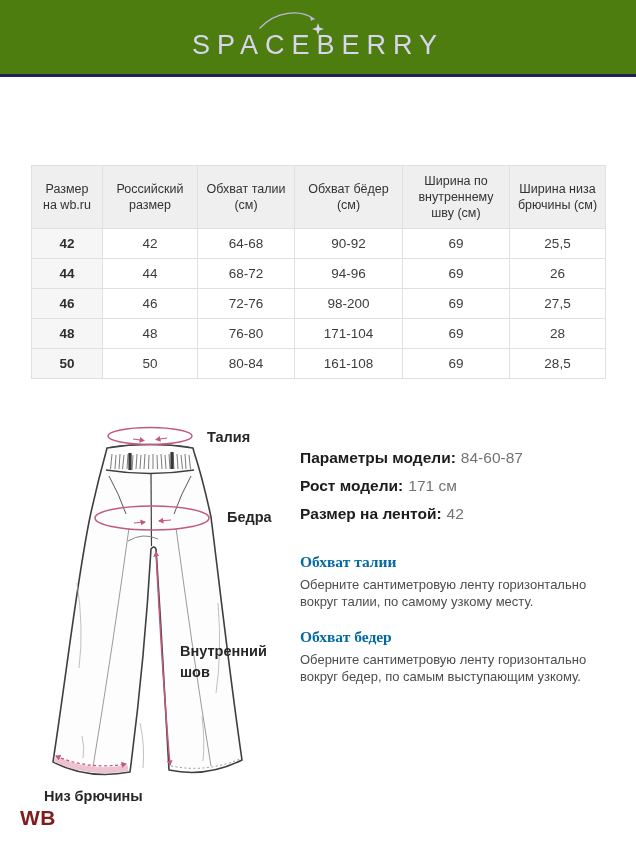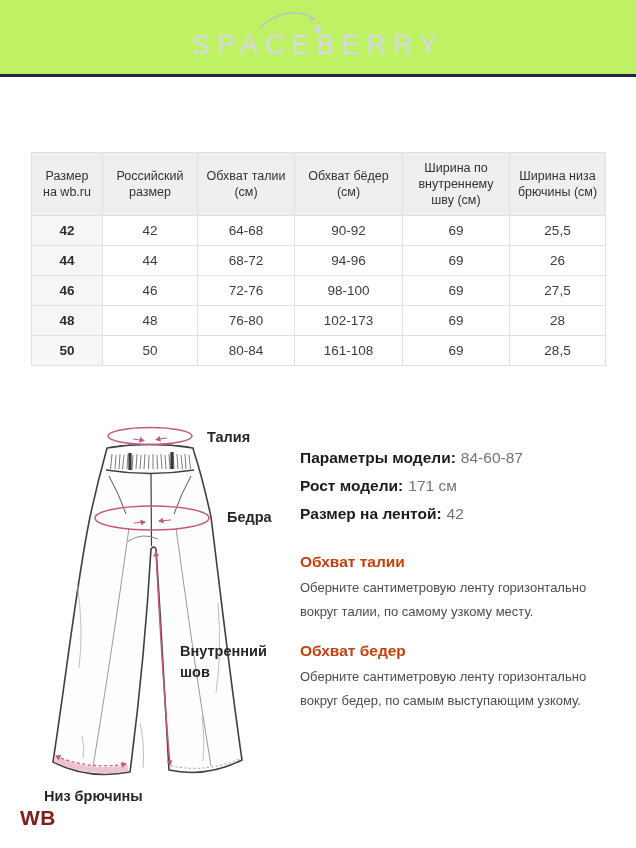--- a/index.html
+++ b/index.html
@@ -1,41 +1,41 @@
 <!DOCTYPE html>
 <html><head>
 <meta charset="utf-8">
 <style>
   html,body{margin:0;padding:0;}
   body{width:636px;height:848px;background:#ffffff;font-family:"Liberation Sans",sans-serif;position:relative;overflow:hidden;}
   .page{position:absolute;inset:0;}
 
   
-  .brand-header{position:absolute;left:0;top:0;width:636px;height:74px;background:#bef264;border-bottom:3px solid #232152;display:flex;align-items:center;justify-content:center;}
+  .brand-header{position:absolute;left:0;top:0;width:636px;height:74px;background:#4d7c0f;border-bottom:3px solid #232152;display:flex;align-items:center;justify-content:center;}
 
   
-  .size-table{position:absolute;left:31px;top:152px;width:574px;border-collapse:collapse;table-layout:fixed;font-size:13px;color:#3c3c3c;border-radius:17px;}
+  .size-table{position:absolute;left:31px;top:165px;width:574px;border-collapse:collapse;table-layout:fixed;font-size:13px;color:#3c3c3c;border-radius:17px;}
   .size-table th,.size-table td{border:1px solid #e0e0e0;text-align:center;vertical-align:middle;padding:2px 5px;}
   .size-table thead th{background:#efefef;font-weight:normal;font-size:12.5px;line-height:16px;height:58px;color:#333;}
   .size-table tbody td{height:25px;background:#ffffff;font-size:13.5px;}
   .size-table tbody td.col0{background:#f6f6f6;font-weight:bold;color:#2e2e2e;}
 
   
   .diagram{position:absolute;left:30px;top:418px;}
   .dlabel{font-family:"Liberation Sans",sans-serif;font-size:14.5px;font-weight:bold;fill:#262626;}
 
   
   .info{position:absolute;left:300px;top:444px;width:330px;color:#1c1c1c;}
   .mline{font-size:15.5px;line-height:28px;white-space:nowrap;}
   .ml{font-weight:bold;margin-right:5px;}
   .mv{font-weight:normal;color:#737373;}
   .guide-section{margin-top:18px;}
   .guide-section.first{margin-top:25px;}
-  .guide-title{font-size:15.5px;font-weight:bold;margin:0 0 5px 0;color:#c2410c;}
-  .guide-text{font-size:13px;line-height:24px;margin:0;color:#4d4d4d;max-width:325px;}
+  .guide-title{font-size:15.5px;font-weight:bold;margin:0 0 5px 0;color:#0369a1;font-family:Liberation Serif, serif;}
+  .guide-text{font-size:13px;line-height:17px;margin:0;color:#4d4d4d;max-width:325px;}
   .guide-text.narrow{max-width:256px;}
 
   
   .wb-watermark{position:absolute;left:20px;top:806px;font-size:21px;font-weight:bold;color:#7f1d1d;letter-spacing:0.5px;}
 </style>
 </head>
 <body>
 
 <div class="page">
 
@@ -83,29 +83,29 @@
         <td>44</td>
         <td>68-72</td>
         <td>94-96</td>
         <td>69</td>
         <td>26</td>
       </tr>
       <tr>
         <td class="col0">46</td>
         <td>46</td>
         <td>72-76</td>
-        <td>98-100</td>
+        <td>98-200</td>
         <td>69</td>
         <td>27,5</td>
       </tr>
       <tr>
         <td class="col0">48</td>
         <td>48</td>
         <td>76-80</td>
-        <td>102-173</td>
+        <td>171-104</td>
         <td>69</td>
         <td>28</td>
       </tr>
       <tr>
         <td class="col0">50</td>
         <td>50</td>
         <td>80-84</td>
         <td>161-108</td>
         <td>69</td>
         <td>28,5</td>

